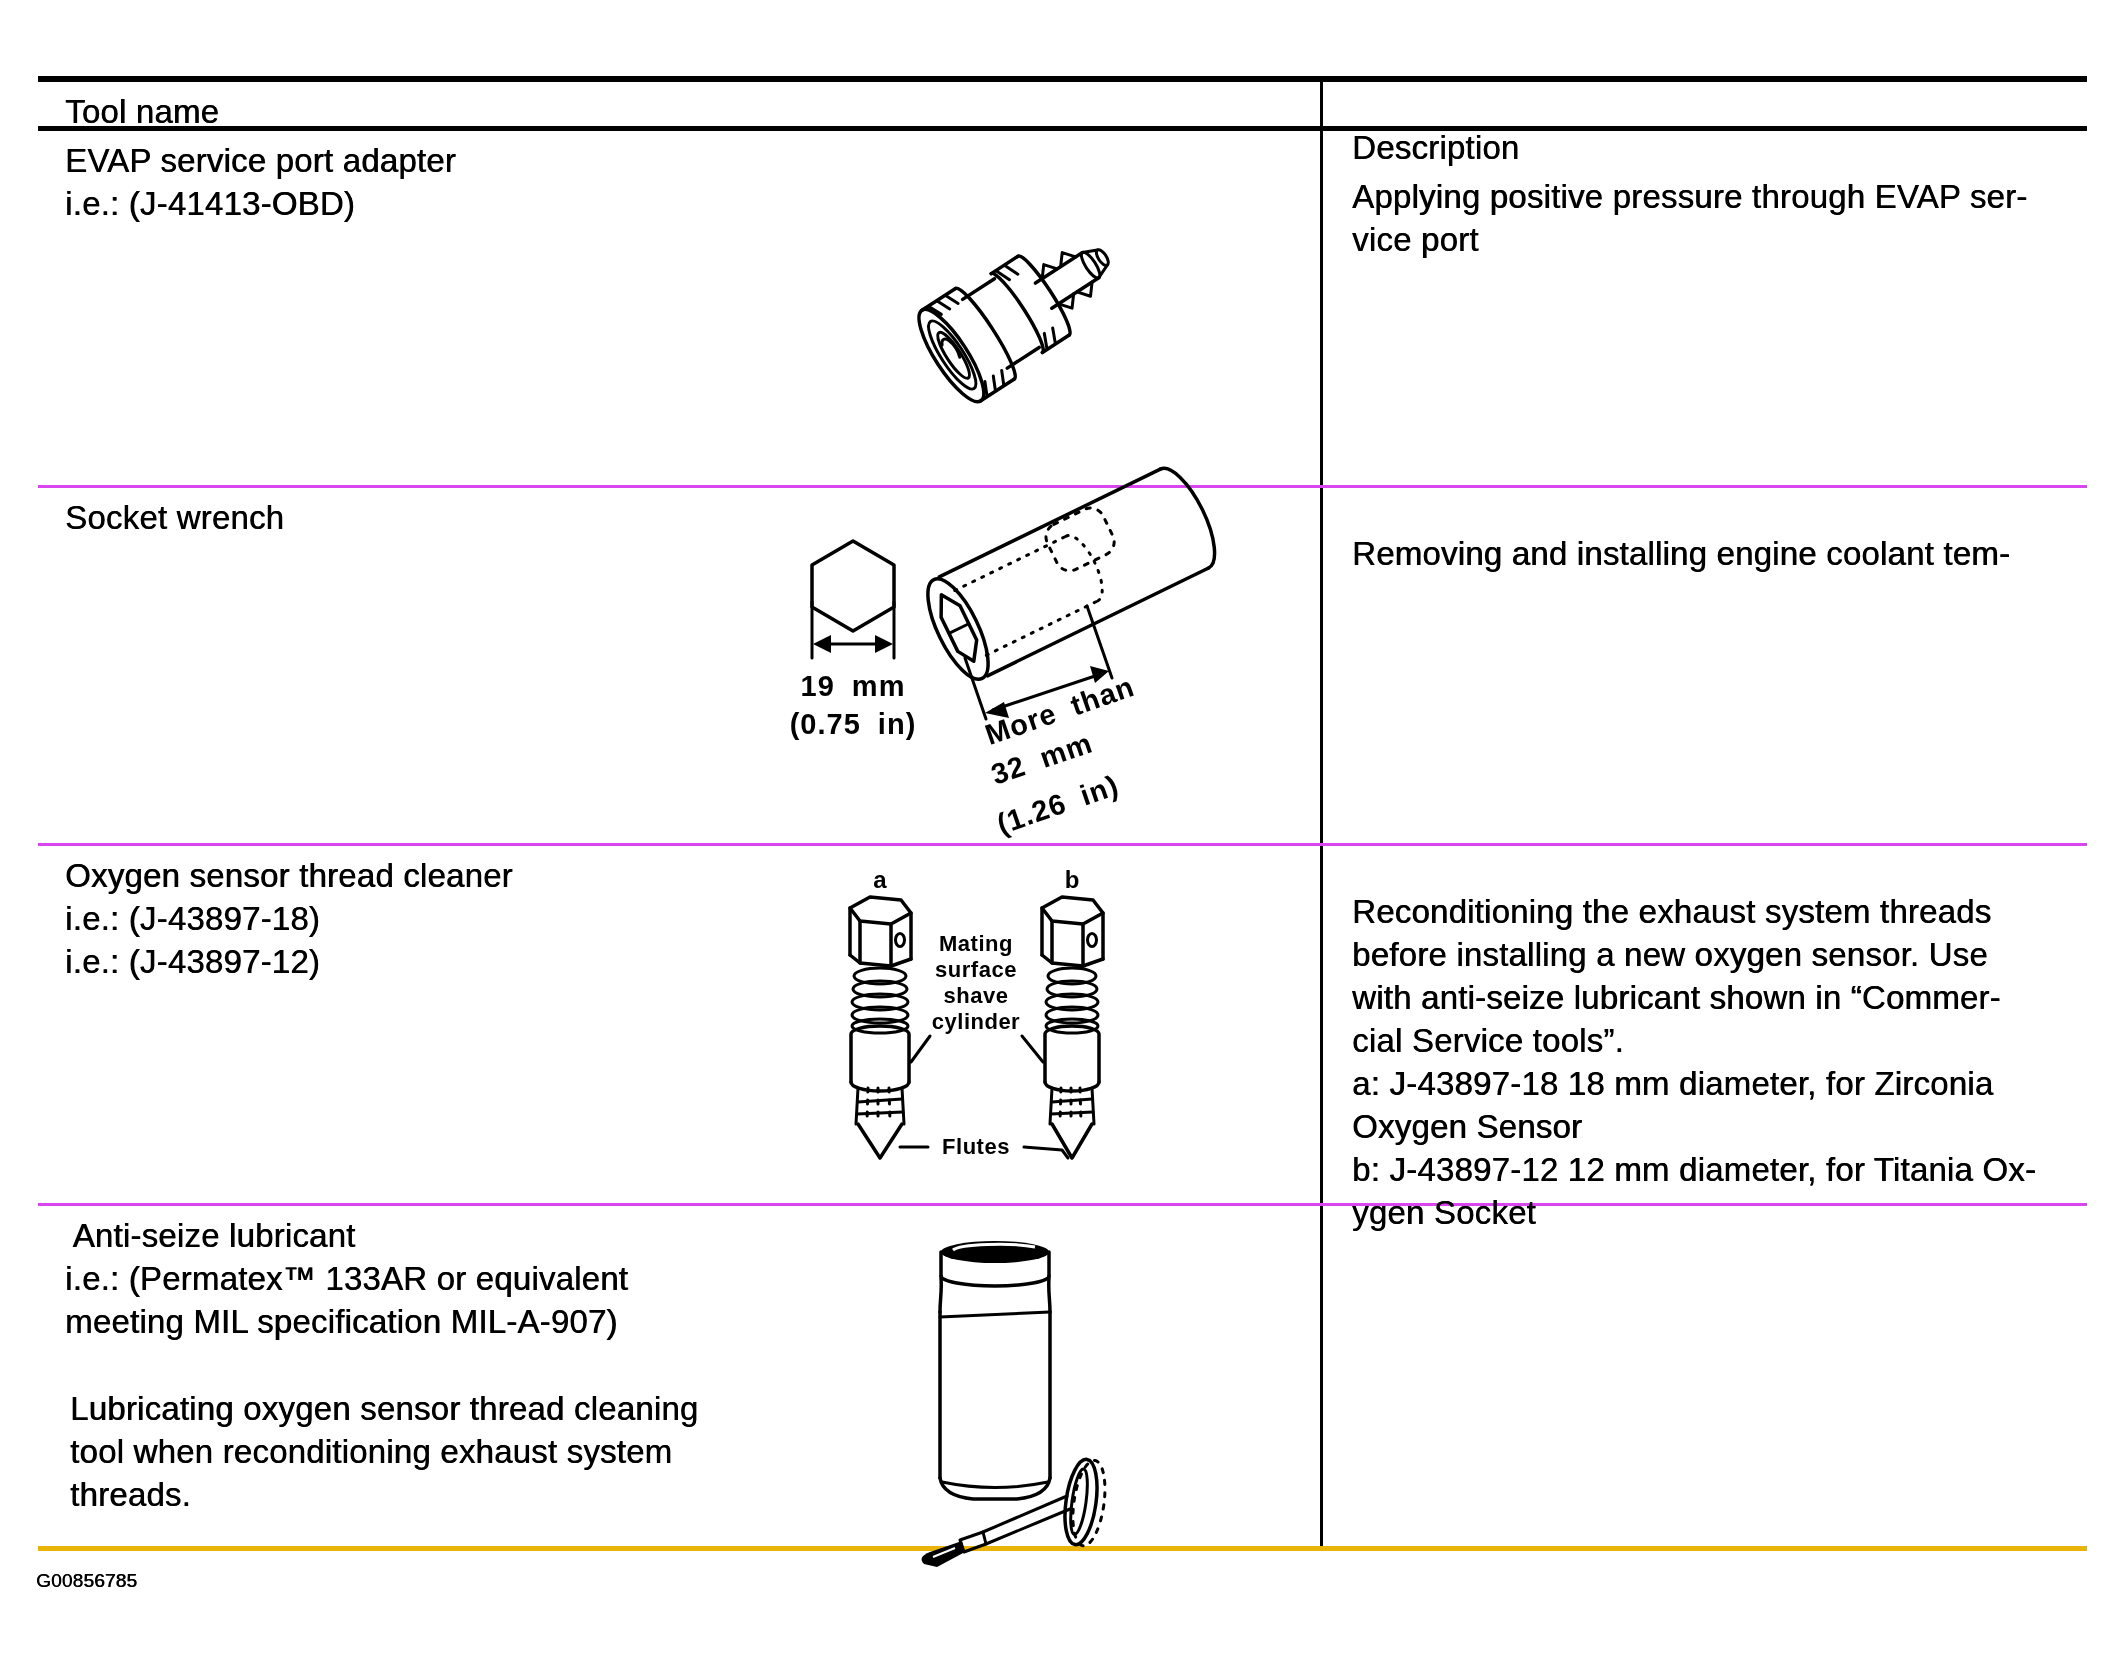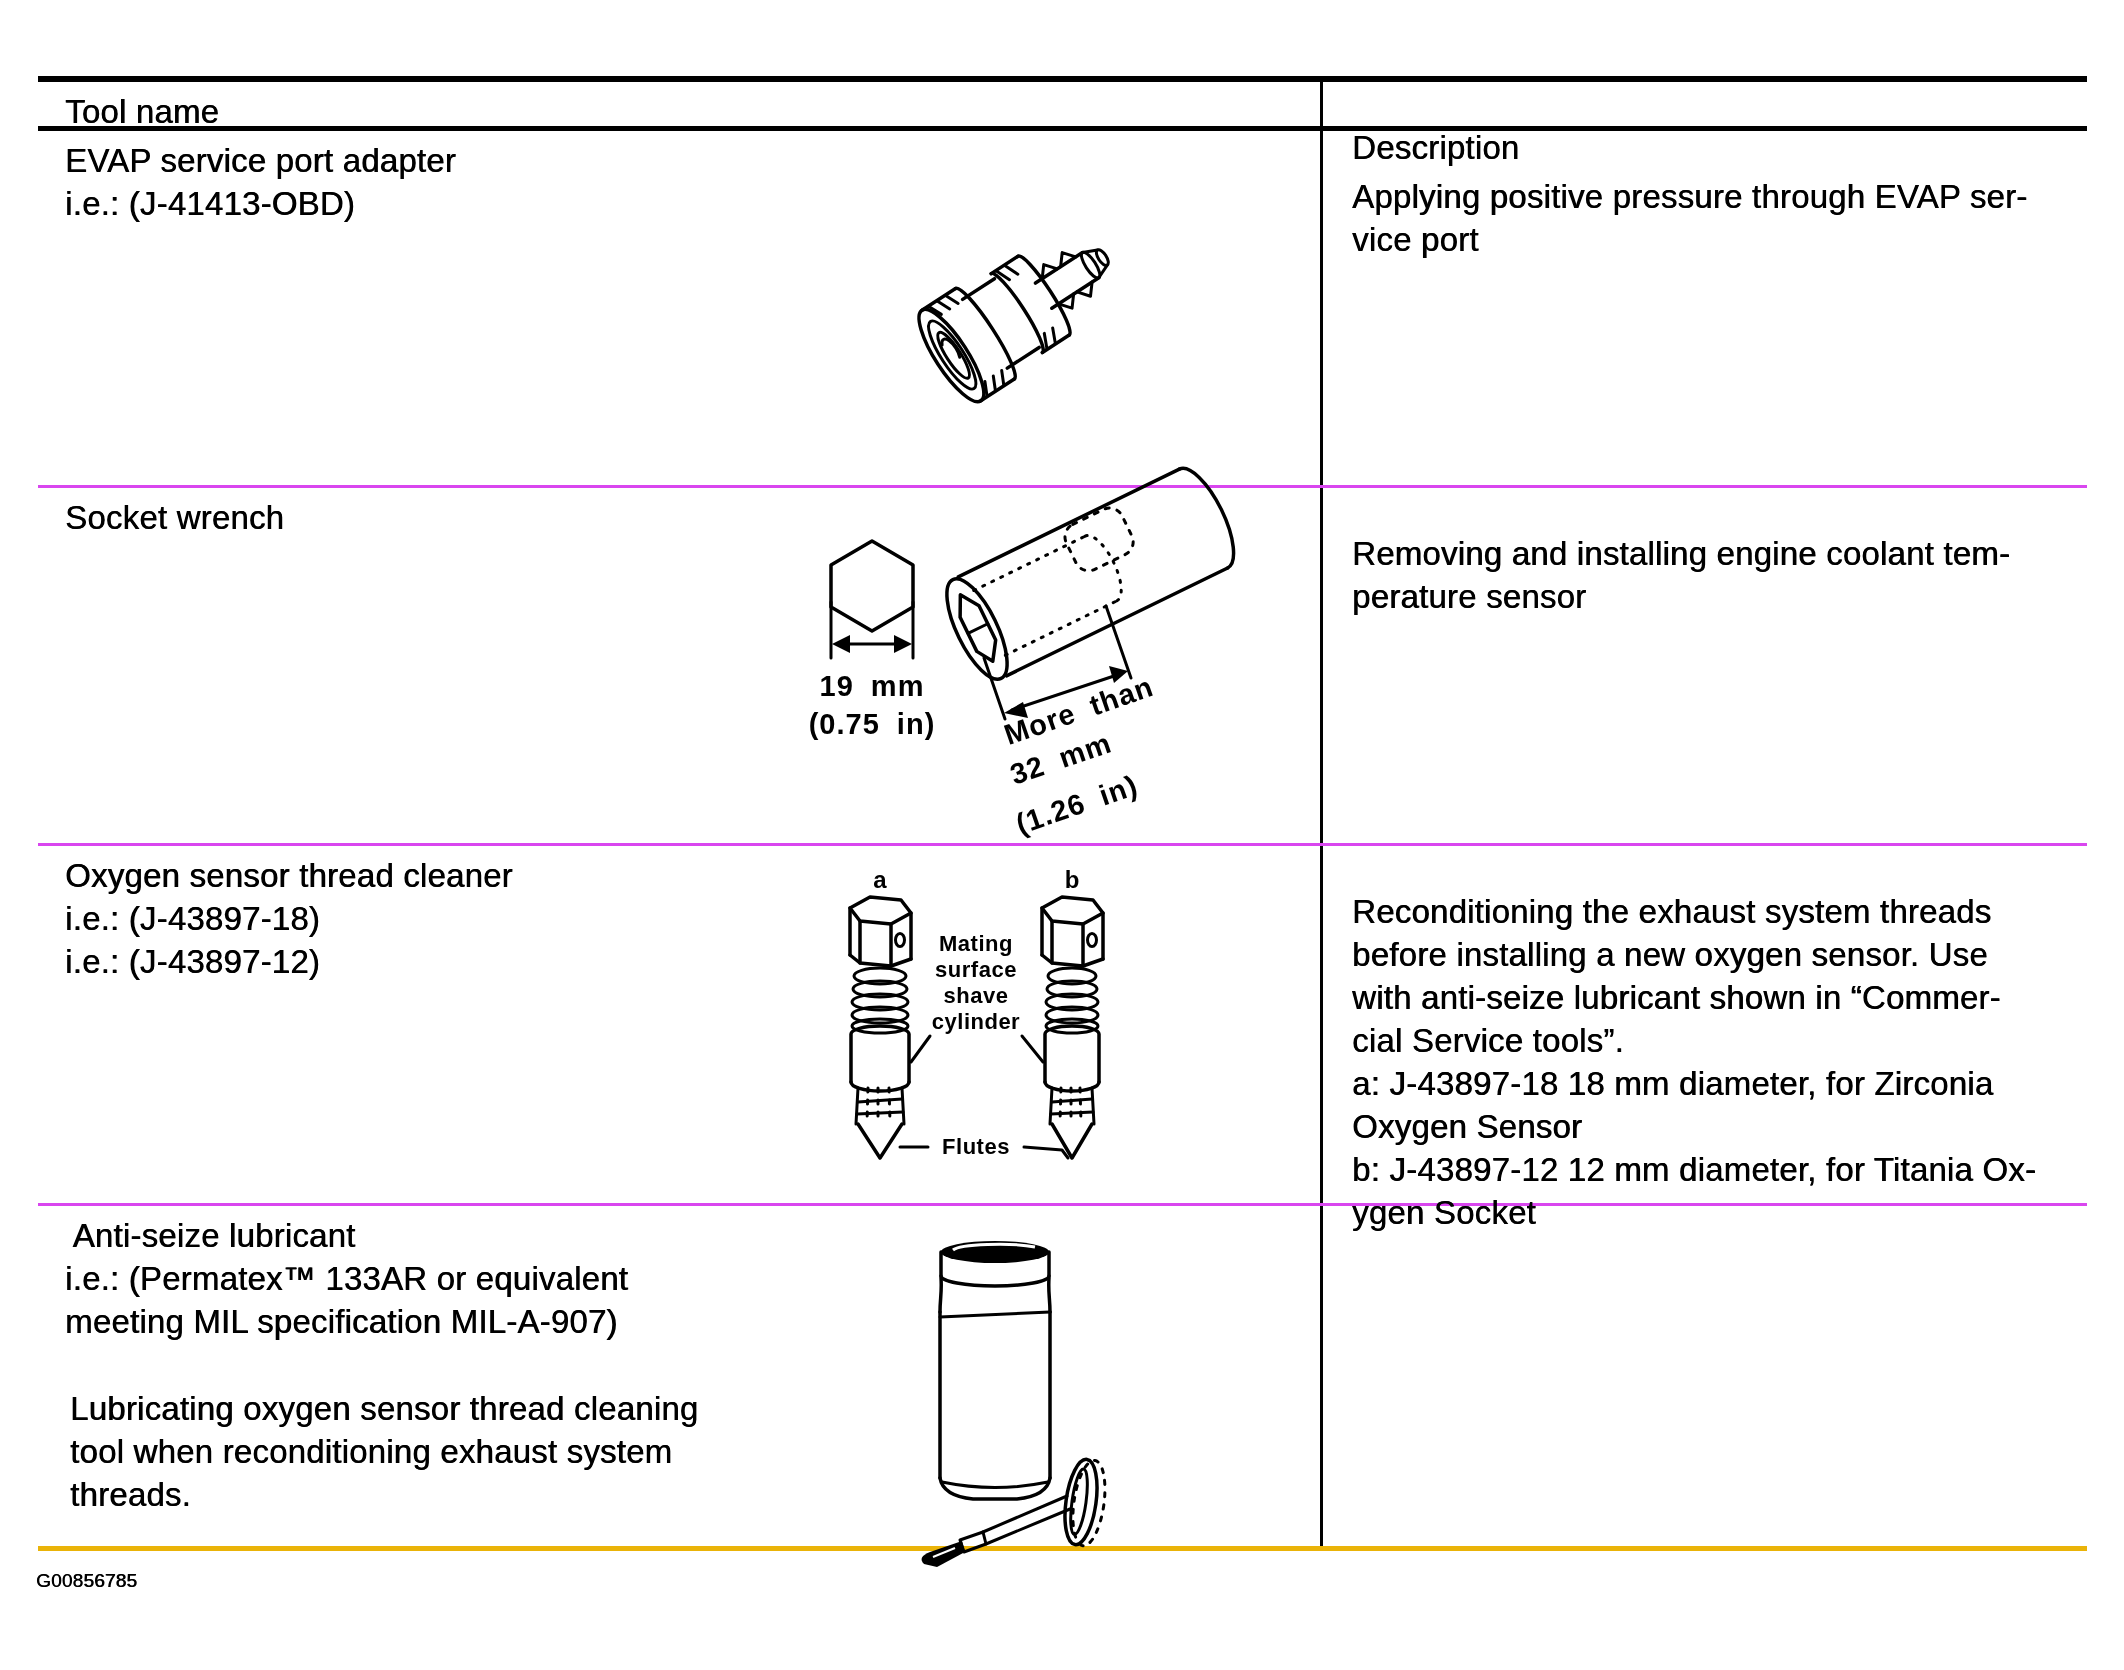--- a/index.html
+++ b/index.html
@@ -95,23 +95,22 @@
         </svg>
       </div>
     </div>
 
     <div class="row r2">
       <div class="cell-tool">
         <div class="tline ink">Socket wrench</div>
       </div>
       <div class="cell-desc">
         <div class="dline ink">Removing and installing engine coolant tem-</div>
-        <div class="dline ink">perature sensor</div>
-      </div>
-      <div class="fig" style="left:776px;top:18px;">
+      </div>
+      <div class="fig" style="left:757px;top:18px;">
         <svg width="410" height="330" viewBox="0 0 410 330">
 
           <g>
             <polygon class="ln" points="58,35 99,59 99,101 58,125 17,101 17,59"></polygon>
             <path class="ln2" d="M17,96 L17,152 M99,96 L99,152"></path>
             <line class="ln2" x1="30" y1="138" x2="86" y2="138"></line>
             <polygon class="blk" points="18,138 36,129 36,147"></polygon>
             <polygon class="blk" points="98,138 80,129 80,147"></polygon>
             <text class="dimtext" x="58" y="190" text-anchor="middle">19 mm</text>
             <text class="dimtext" x="58" y="228" text-anchor="middle">(0.75 in)</text>

